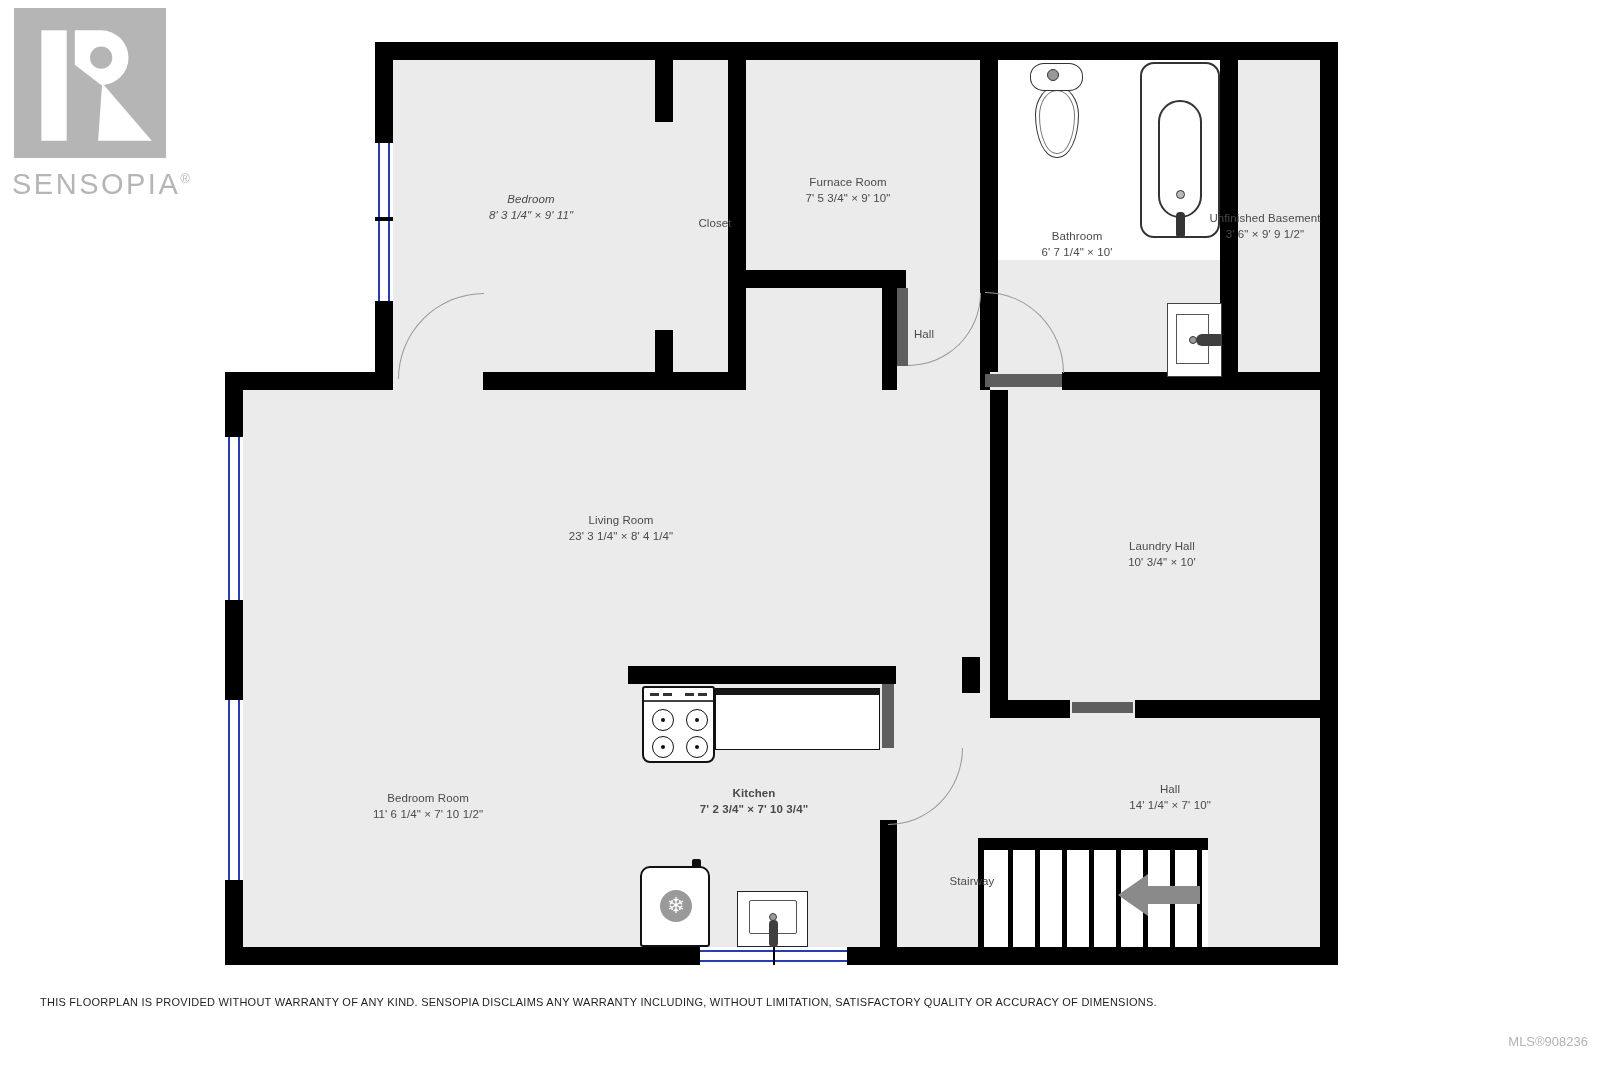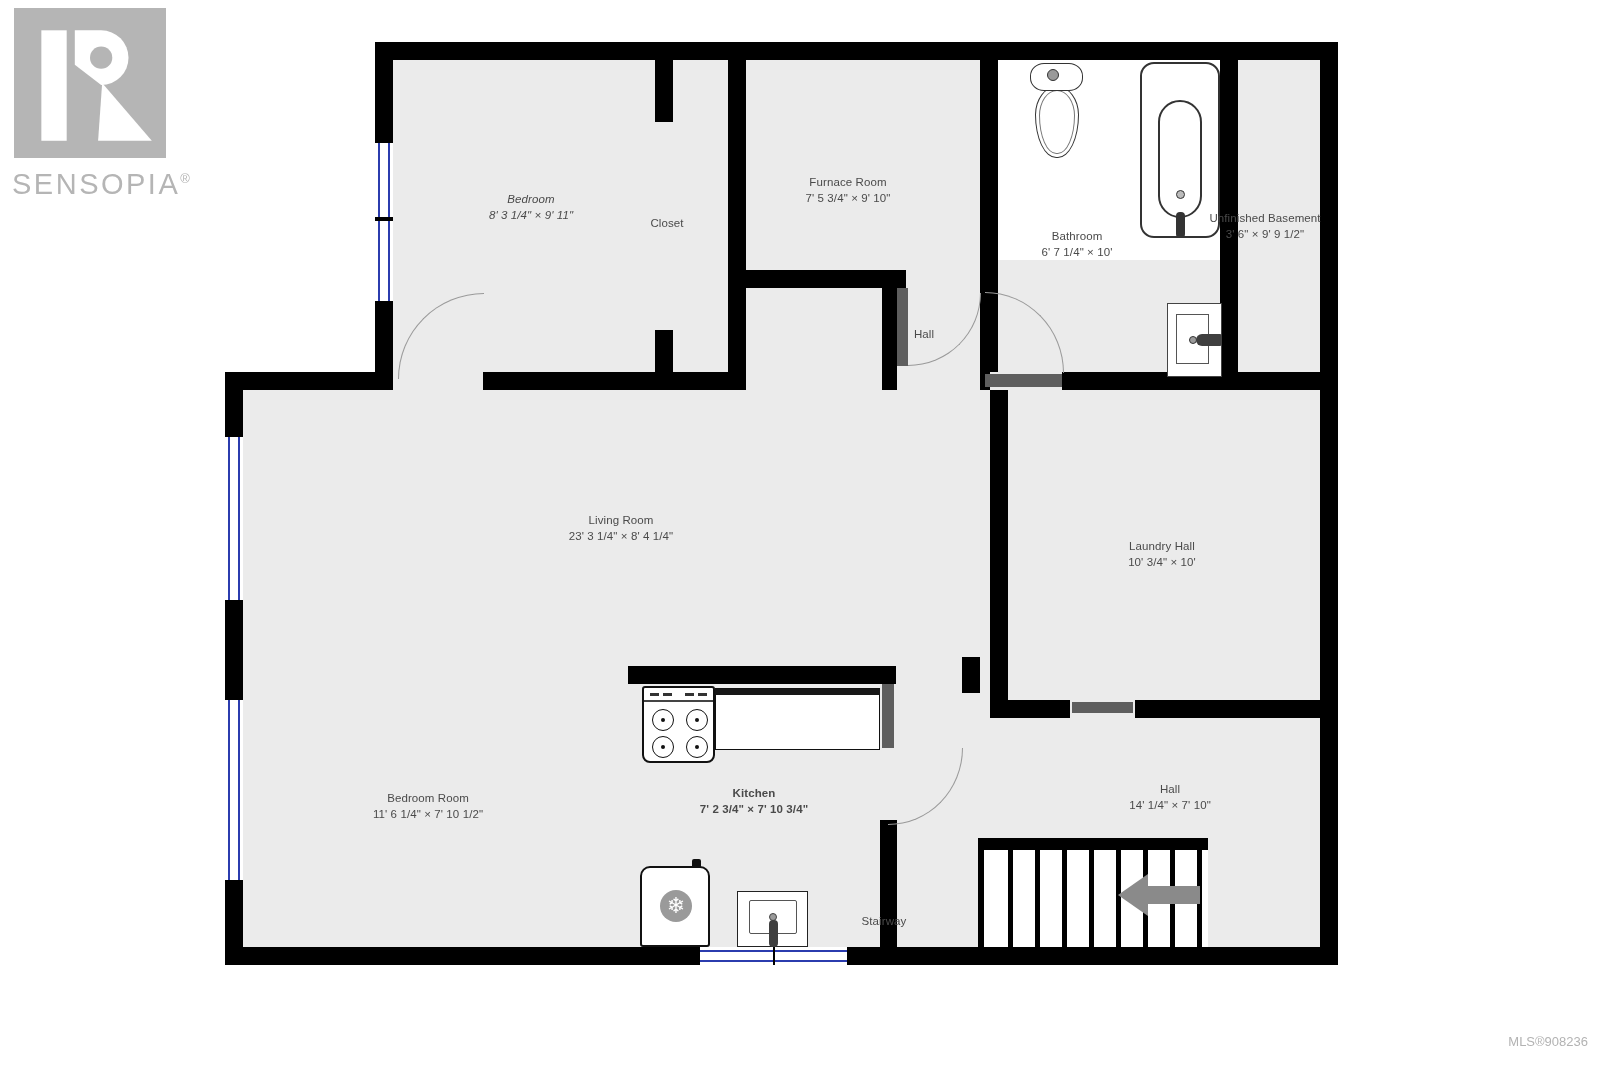--- a/index.html
+++ b/index.html
@@ -158,21 +158,21 @@
 
   <div class="fix" style="left:737px;top:891px;width:71px;height:56px;border-color:#222;"></div>
   <div class="fix" style="left:749px;top:900px;width:48px;height:34px;border-width:1.2px;border-color:#555;border-radius:2px;"></div>
   <div class="fix" style="left:769px;top:913px;width:8px;height:8px;border-width:1.2px;border-color:#444;border-radius:50%;background:#9a9a9a;"></div>
   <div class="abs" style="left:769px;top:920px;width:9px;height:27px;background:#3f3f3f;border-radius:4px;z-index:5;"></div>
 
   <div class="label" style="left:431px;top:191px;width:200px;font-style:italic;">
     <div class="rname">Bedroom</div>
     <div class="rdims">8' 3 1/4" × 9' 11"</div>
   </div>
-  <div class="label" style="left:617px;top:215px;width:100px;">
+  <div class="label" style="left:665px;top:215px;width:100px;">
     <div class="rname">Closet</div>
 
   </div>
   <div class="label" style="left:748px;top:174px;width:200px;">
     <div class="rname">Furnace Room</div>
     <div class="rdims">7' 5 3/4" × 9' 10"</div>
   </div>
   <div class="label" style="left:977px;top:228px;width:200px;">
     <div class="rname">Bathroom</div>
     <div class="rdims">6' 7 1/4" × 10'</div>
@@ -198,20 +198,21 @@
     <div class="rdims">11' 6 1/4" × 7' 10 1/2"</div>
   </div>
   <div class="label" style="left:654px;top:785px;width:200px;font-weight:bold;">
     <div class="rname">Kitchen</div>
     <div class="rdims">7' 2 3/4" × 7' 10 3/4"</div>
   </div>
   <div class="label" style="left:1070px;top:781px;width:200px;">
     <div class="rname">Hall</div>
     <div class="rdims">14' 1/4" × 7' 10"</div>
   </div>
-  <div class="label" style="left:824px;top:873px;width:120px;margin-top:40px;">
+  <div class="label" style="left:912px;top:873px;width:120px;">
     <div class="rname">Stairway</div>
 
   </div>
 
+  <div id="disclaimer">THIS FLOORPLAN IS PROVIDED WITHOUT WARRANTY OF ANY KIND. SENSOPIA DISCLAIMS ANY WARRANTY INCLUDING, WITHOUT LIMITATION, SATISFACTORY QUALITY OR ACCURACY OF DIMENSIONS.</div>
   <div id="mls">MLS®908236</div>
 
 </div>
 
 </body></html>

